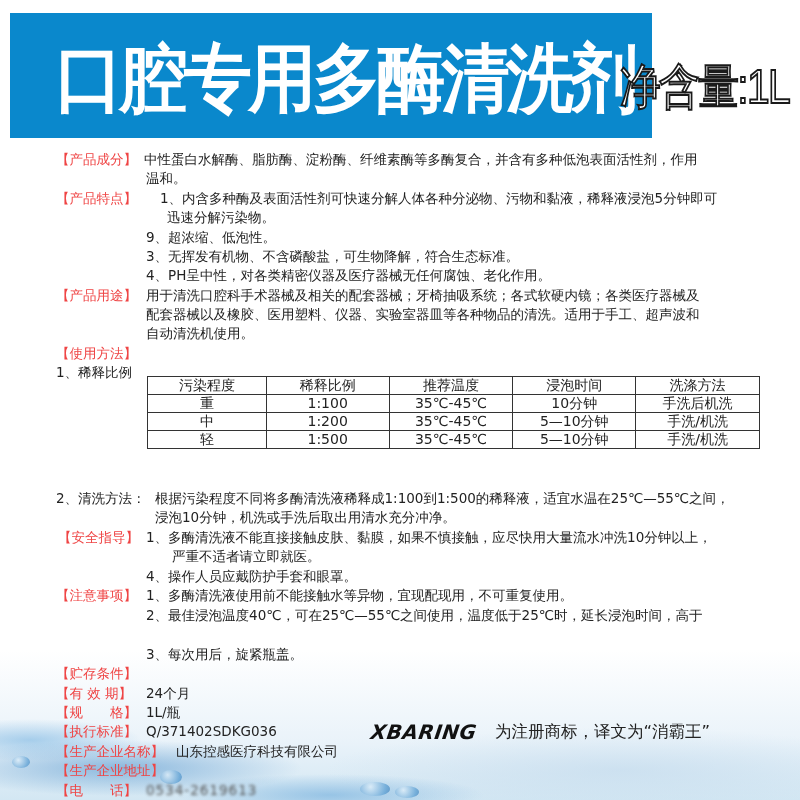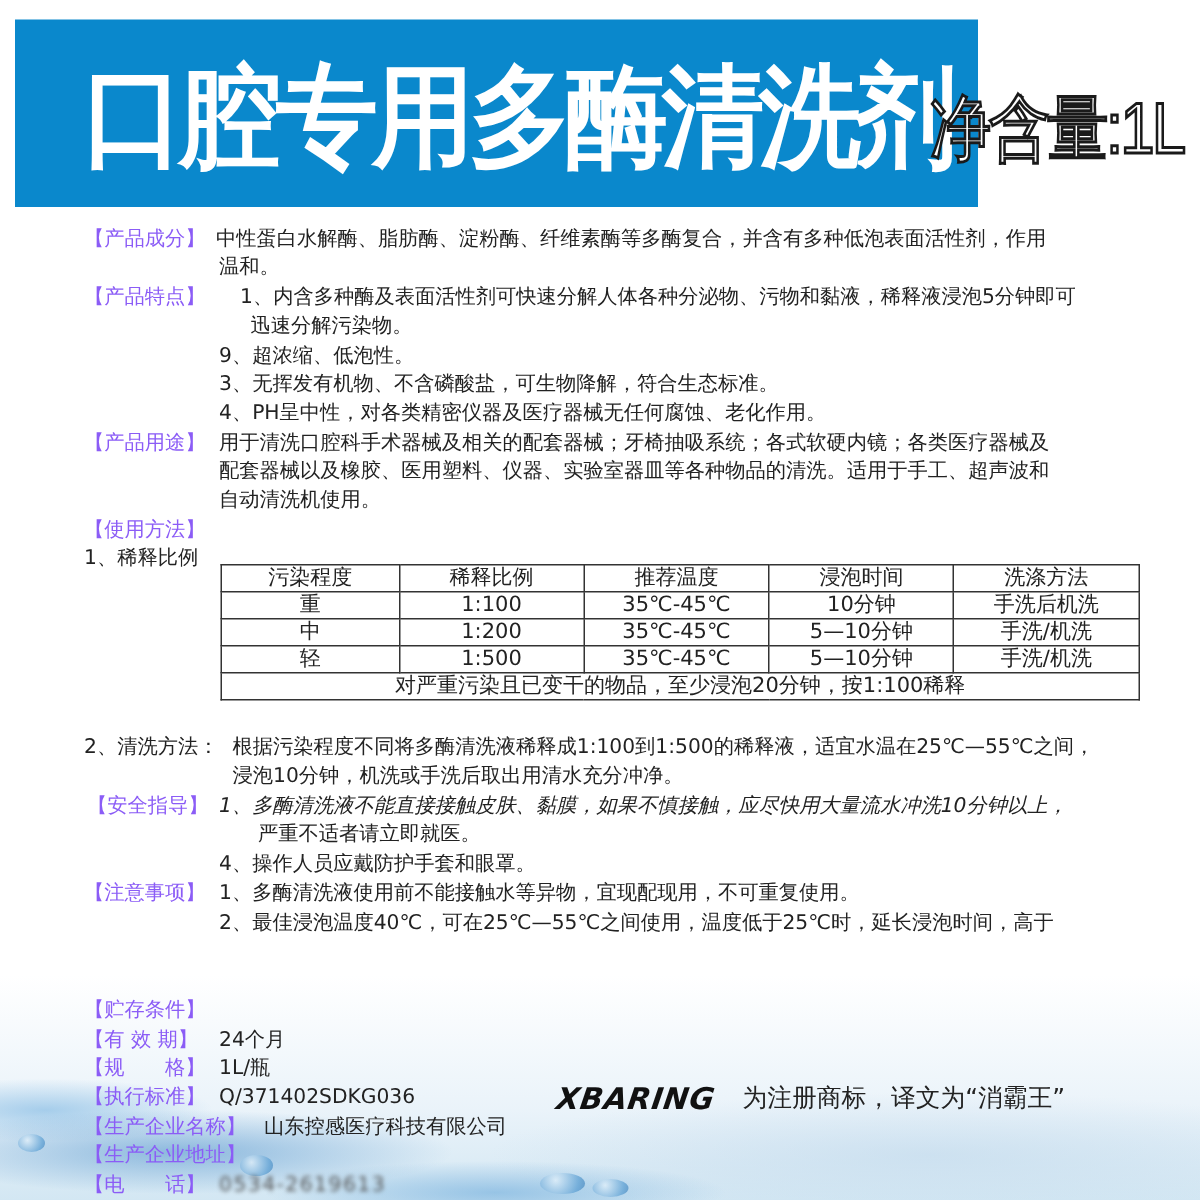--- a/index.html
+++ b/index.html
@@ -36,21 +36,21 @@
     font-family:"Liberation Sans",sans-serif;
     font-size:48px; color:#ffffff; line-height:56px; white-space:nowrap;
     -webkit-text-stroke:2px #1a1a1a; letter-spacing:-2px;
     transform:scaleX(0.85); transform-origin:left center;
   }
   .content {
     position:absolute; left:0; top:0; width:800px; height:800px; z-index:2;
     font-family:"DejaVu Sans",sans-serif; font-size:13.5px; color:#222; line-height:19px;
   }
   .line { position:absolute; white-space:nowrap; }
-  .lbl { color:#8b5cf6; }
+  .lbl { color:#ef4444; }
   table.dil {
     position:absolute; left:147px; top:376px; width:613px;
     border-collapse:collapse; font-size:14px; z-index:3; background:#fff;
   }
   table.dil td {
     border:1.5px solid #333; text-align:center; height:17px; padding:0; line-height:17px;
   }
   .brand {
     position:absolute; left:371px; top:723px;
     font-family:"DejaVu Sans",sans-serif; font-weight:bold; font-style:italic;
@@ -122,38 +122,36 @@
       <td>5—10分钟</td>
       <td>手洗/机洗</td>
     </tr>
     <tr>
       <td>轻</td>
       <td>1:500</td>
       <td>35℃-45℃</td>
       <td>5—10分钟</td>
       <td>手洗/机洗</td>
     </tr>
-    <tr>
-      <td colspan="5">对严重污染且已变干的物品，至少浸泡20分钟，按1:100稀释</td>
-    </tr>
   </tbody>
     </table>
 
   <div class="line" style="left:56px;top:489px;">2、清洗方法：</div>
   <div class="line" style="left:155px;top:489px;">根据污染程度不同将多酶清洗液稀释成1:100到1:500的稀释液，适宜水温在25℃—55℃之间，</div>
   <div class="line" style="left:155px;top:508px;">浸泡10分钟，机洗或手洗后取出用清水充分冲净。</div>
 
   <div class="line lbl" style="left:58px;top:528px;">【安全指导】</div>
-  <div class="line" style="left:146px;top:528px;font-style:italic;">1、多酶清洗液不能直接接触皮肤、黏膜，如果不慎接触，应尽快用大量流水冲洗10分钟以上，</div>
+  <div class="line" style="left:146px;top:528px;">1、多酶清洗液不能直接接触皮肤、黏膜，如果不慎接触，应尽快用大量流水冲洗10分钟以上，</div>
   <div class="line" style="left:172px;top:547px;">严重不适者请立即就医。</div>
   <div class="line" style="left:146px;top:567px;">4、操作人员应戴防护手套和眼罩。</div>
 
   <div class="line lbl" style="left:56px;top:586px;">【注意事项】</div>
   <div class="line" style="left:146px;top:586px;">1、多酶清洗液使用前不能接触水等异物，宜现配现用，不可重复使用。</div>
   <div class="line" style="left:146px;top:606px;">2、最佳浸泡温度40℃，可在25℃—55℃之间使用，温度低于25℃时，延长浸泡时间，高于</div>
+  <div class="line" style="left:146px;top:645px;">3、每次用后，旋紧瓶盖。</div>
 
   <div class="line lbl" style="left:56px;top:664px;">【贮存条件】</div>
 
   <div class="line lbl" style="left:56px;top:684px;">【有 效 期】</div>
   <div class="line" style="left:146px;top:684px;">24个月</div>
 
   <div class="line lbl" style="left:56px;top:703px;">【规　　格】</div>
   <div class="line" style="left:146px;top:703px;">1L/瓶</div>
 
   <div class="line lbl" style="left:56px;top:722px;">【执行标准】</div>

